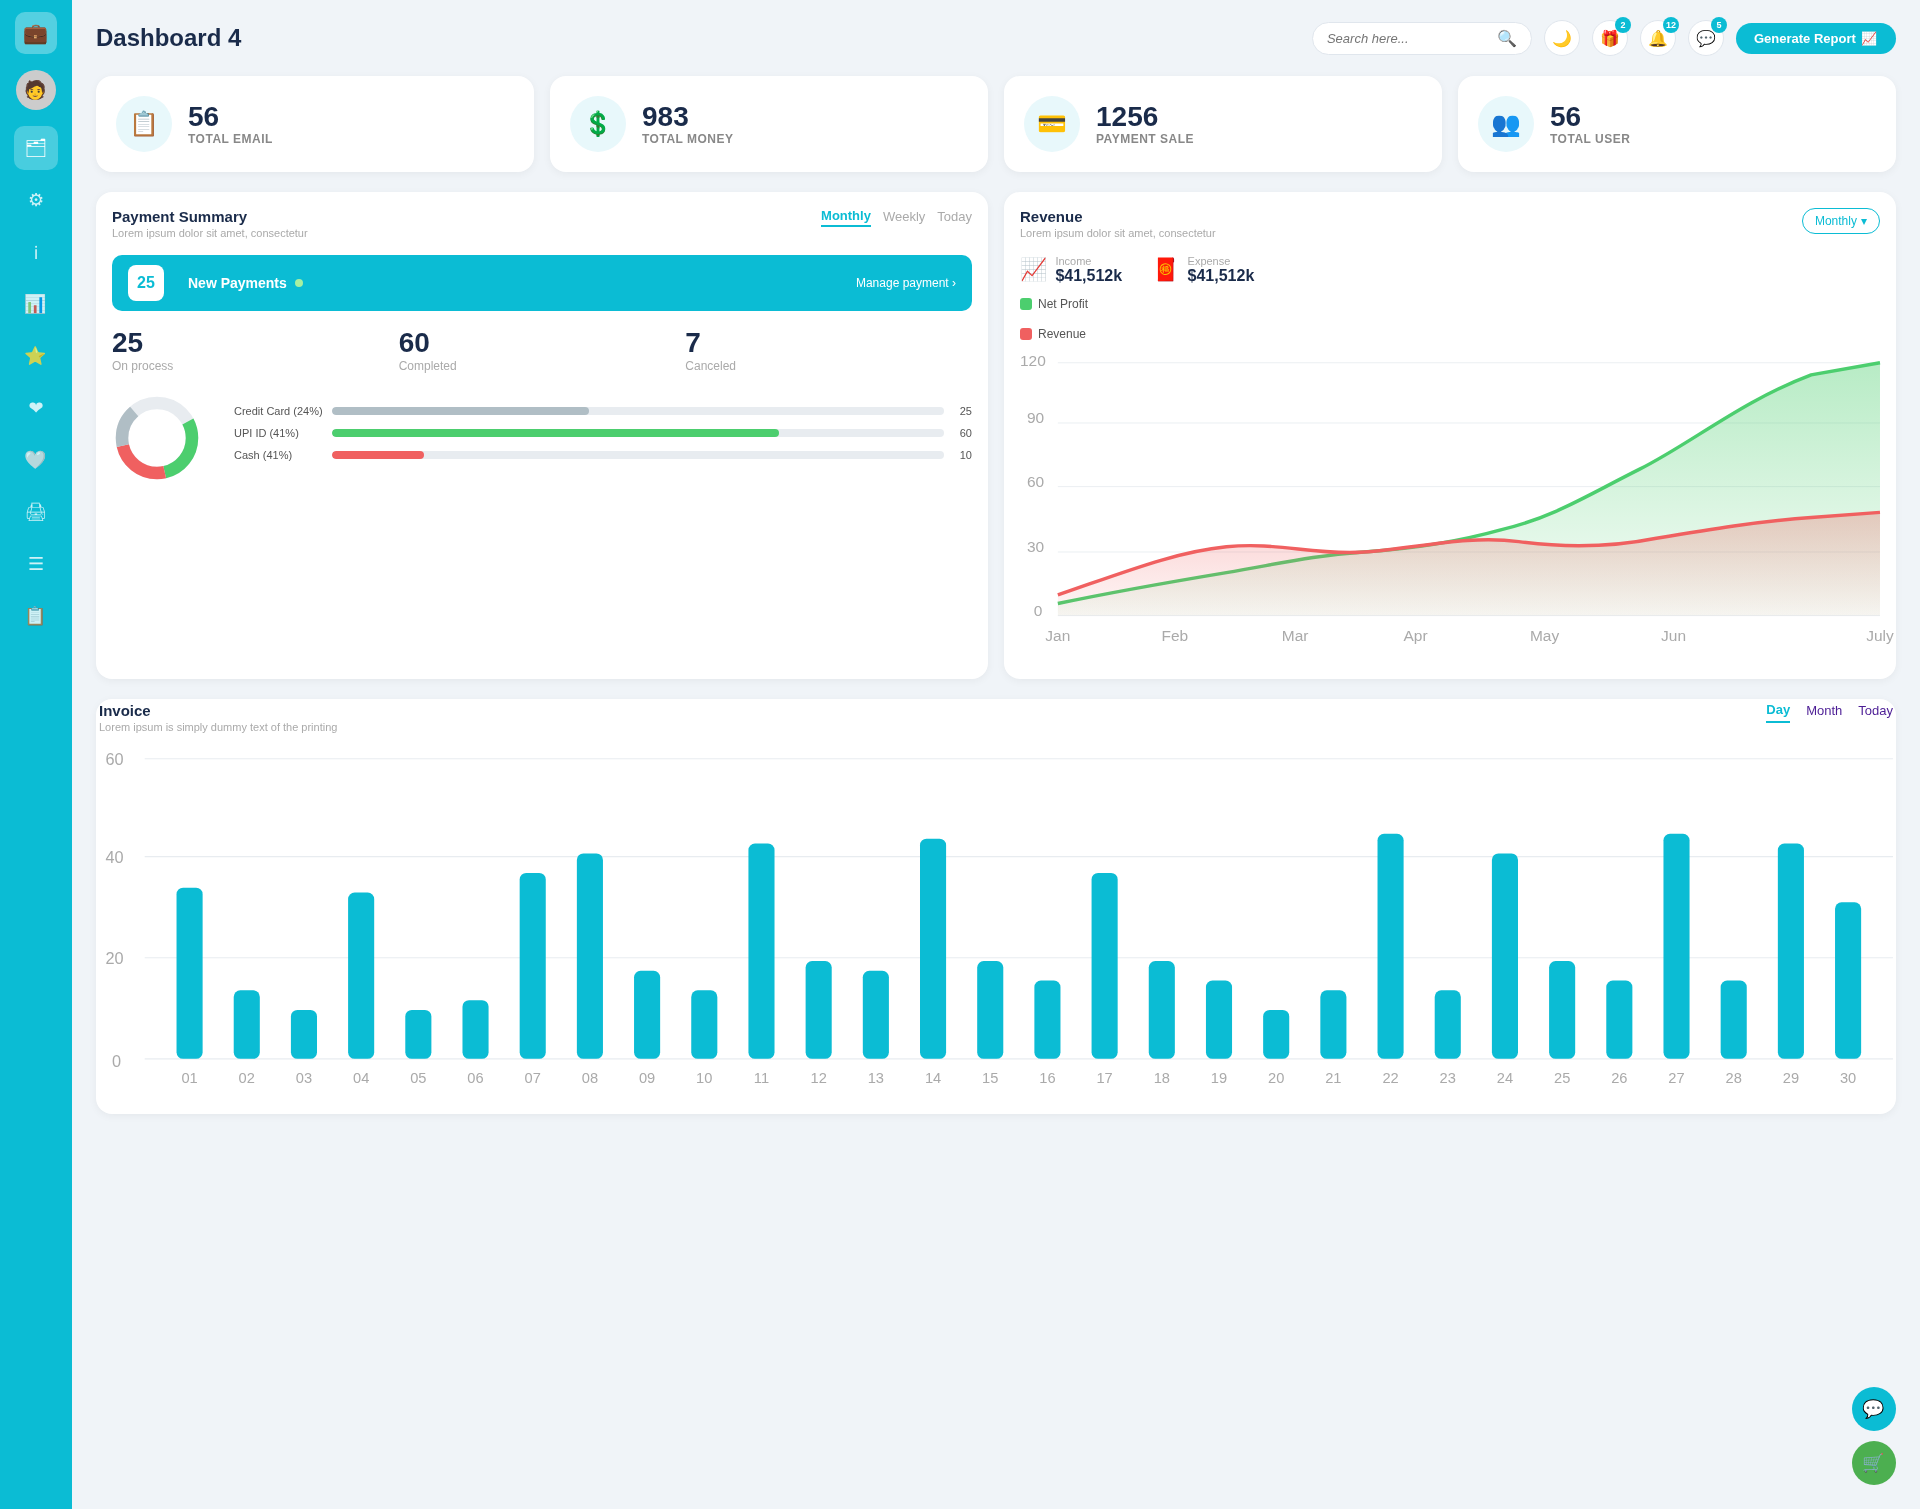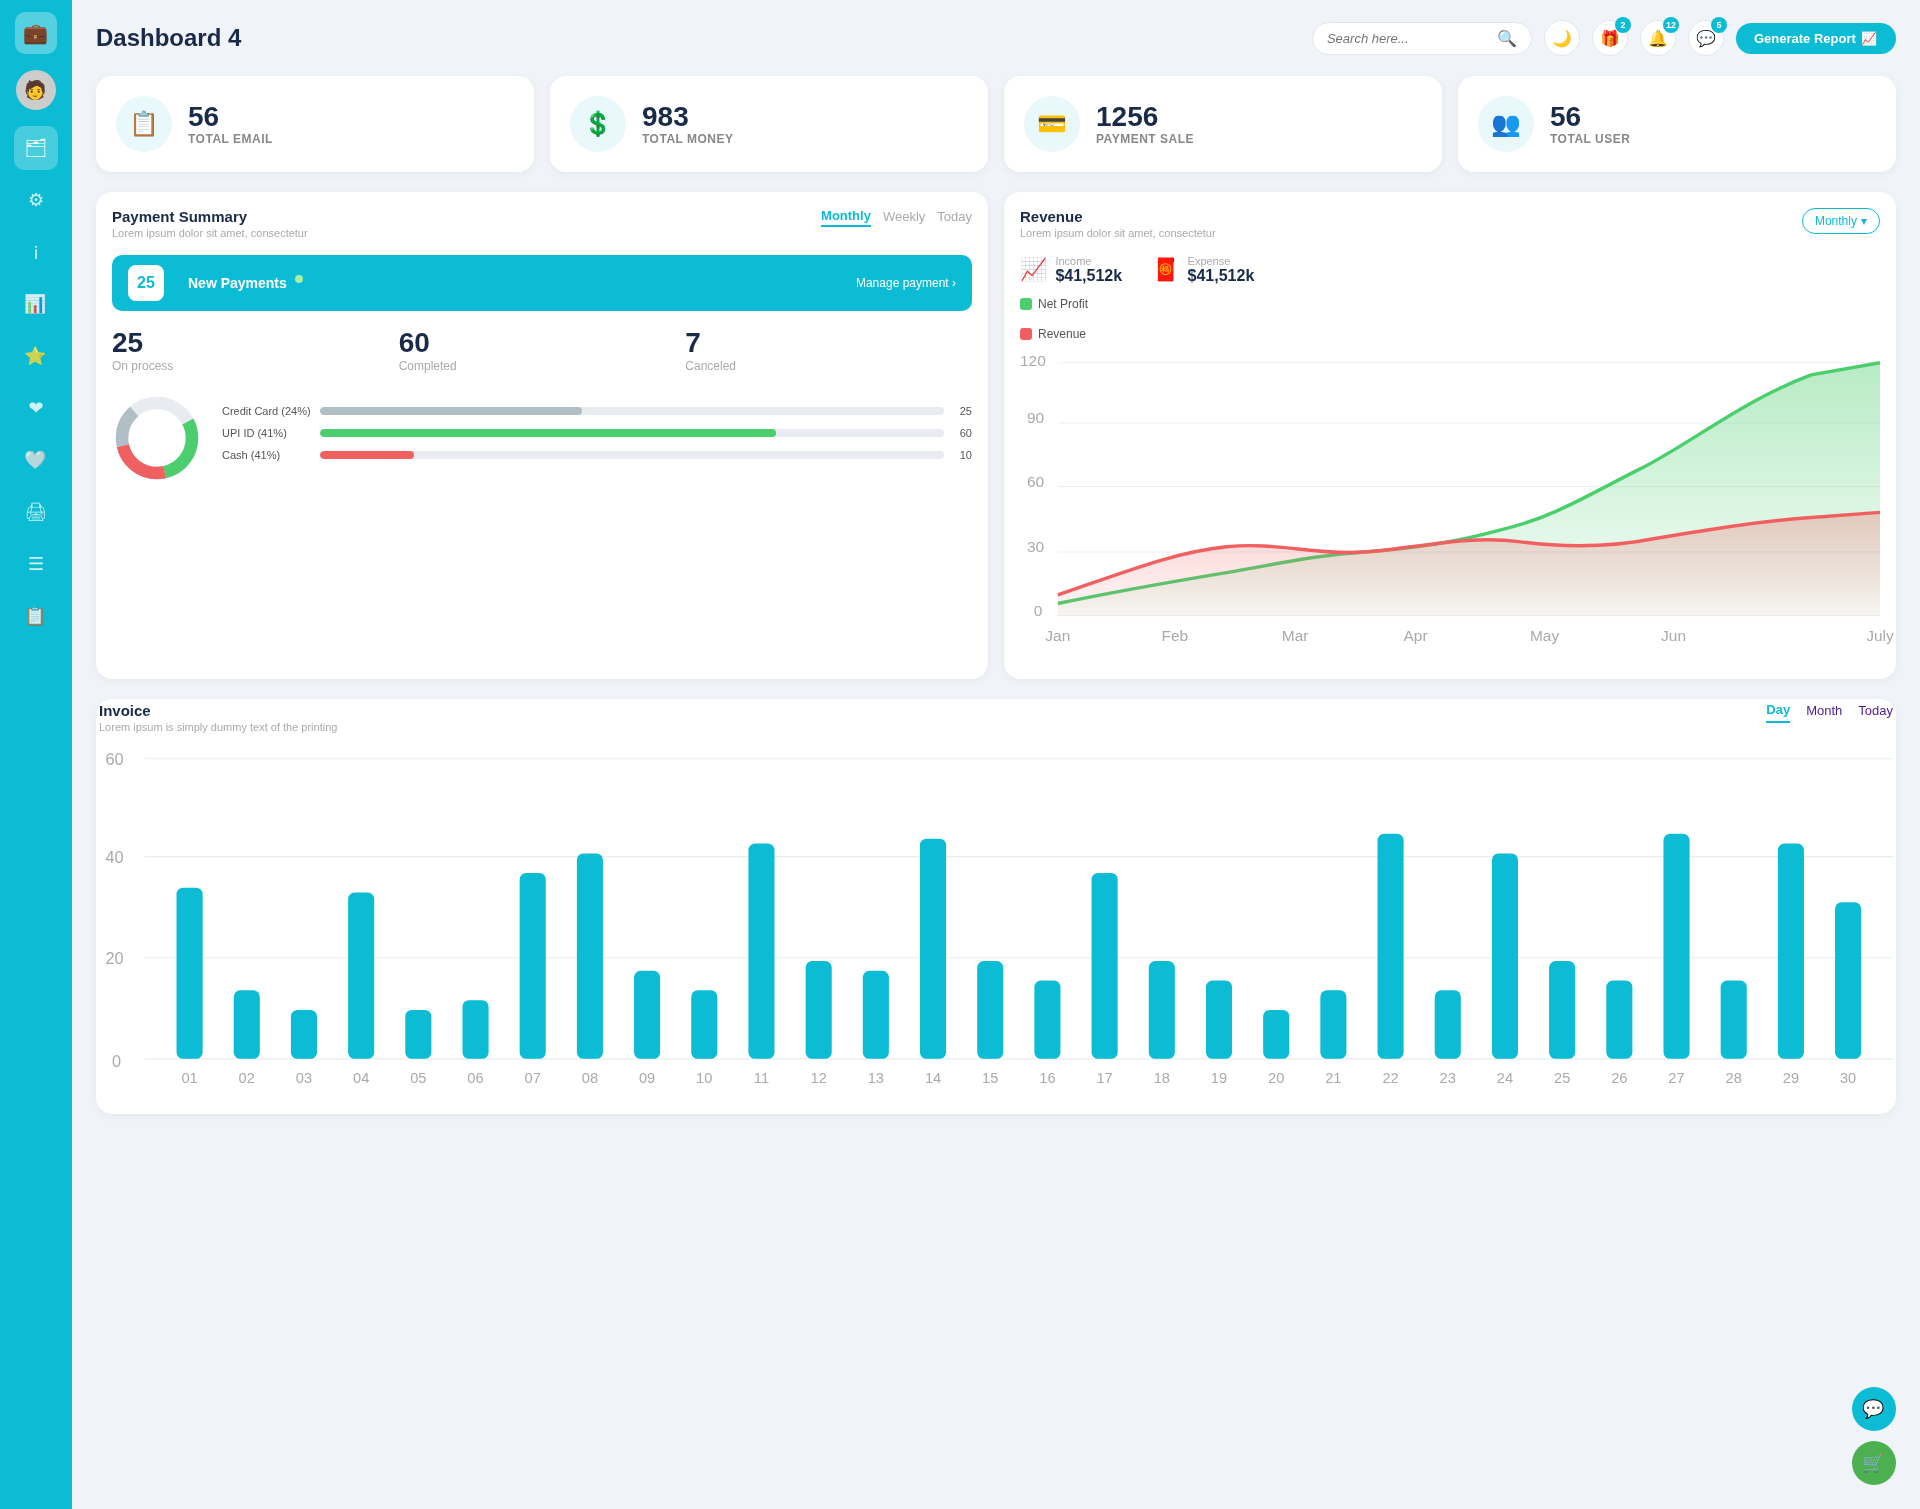--- a/index.html
+++ b/index.html
@@ -222,21 +222,21 @@
     .np-badge {
       background: white;
       color: #0bbcd4;
       font-weight: 700;
       font-size: 16px;
       width: 36px; height: 36px;
       border-radius: 8px;
       display: flex; align-items: center; justify-content: center;
       margin-right: 12px;
     }
-    .np-label { color: white; font-size: 14px; font-weight: 600; display: flex; align-items: flex-start; gap: 8px; }
+    .np-label { color: white; font-size: 14px; font-weight: 600; display: flex; align-items: center; gap: 8px; }
     .np-dot { width: 8px; height: 8px; background: #a8f0a0; border-radius: 50%; display: inline-block; }
     .manage-link { color: white; font-size: 12px; cursor: pointer; }
 
     .stats-nums {
       display: flex;
       gap: 0;
       margin-bottom: 20px;
     }
     .stat-num-item {
       flex: 1;
@@ -247,21 +247,21 @@
       color: #1a2b4a;
     }
     .stat-num-label {
       font-size: 12px;
       color: #aaa;
     }
 
     
     .payment-bottom {
       display: flex;
-      gap: 20px;
+      gap: 32px;
       align-items: center;
     }
     .donut-wrap {
       flex-shrink: 0;
       position: relative;
       width: 90px; height: 90px;
     }
     .donut-wrap svg { width: 90px; height: 90px; }
 
     .payment-bars { flex: 1; }

